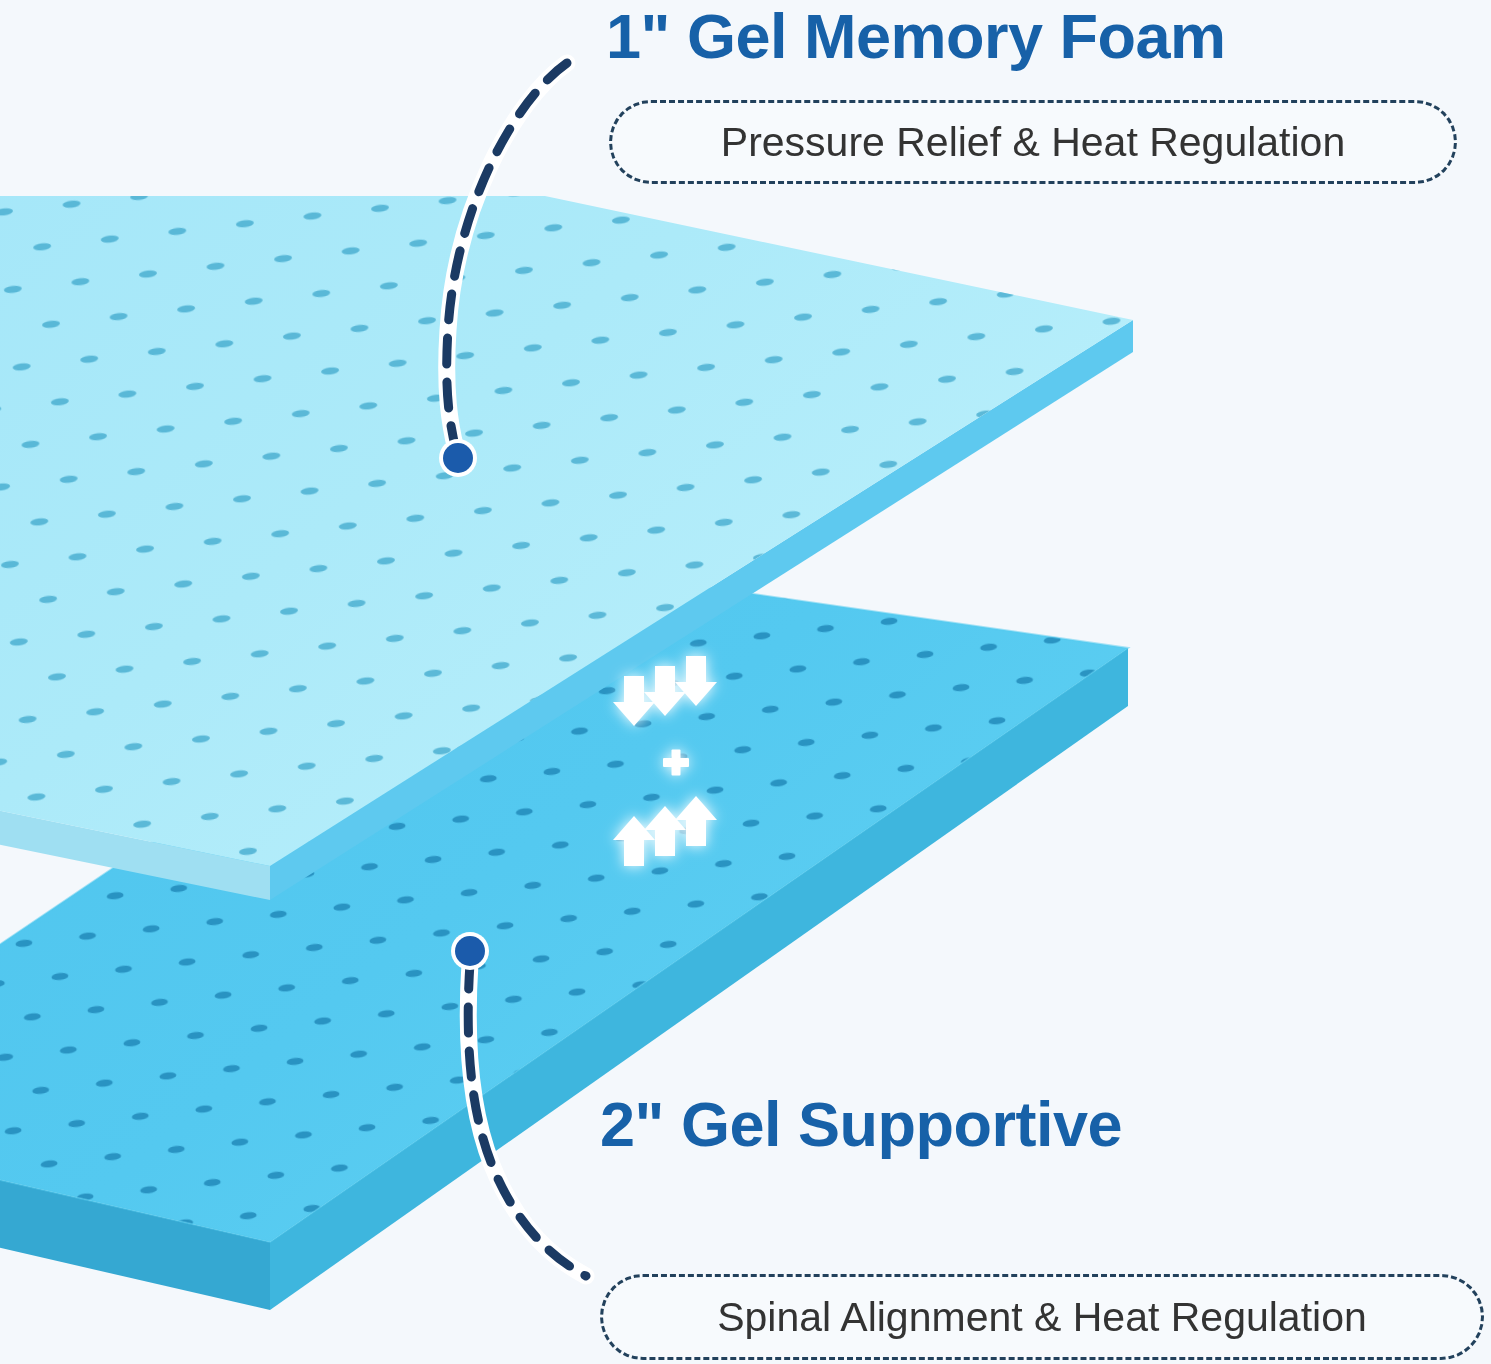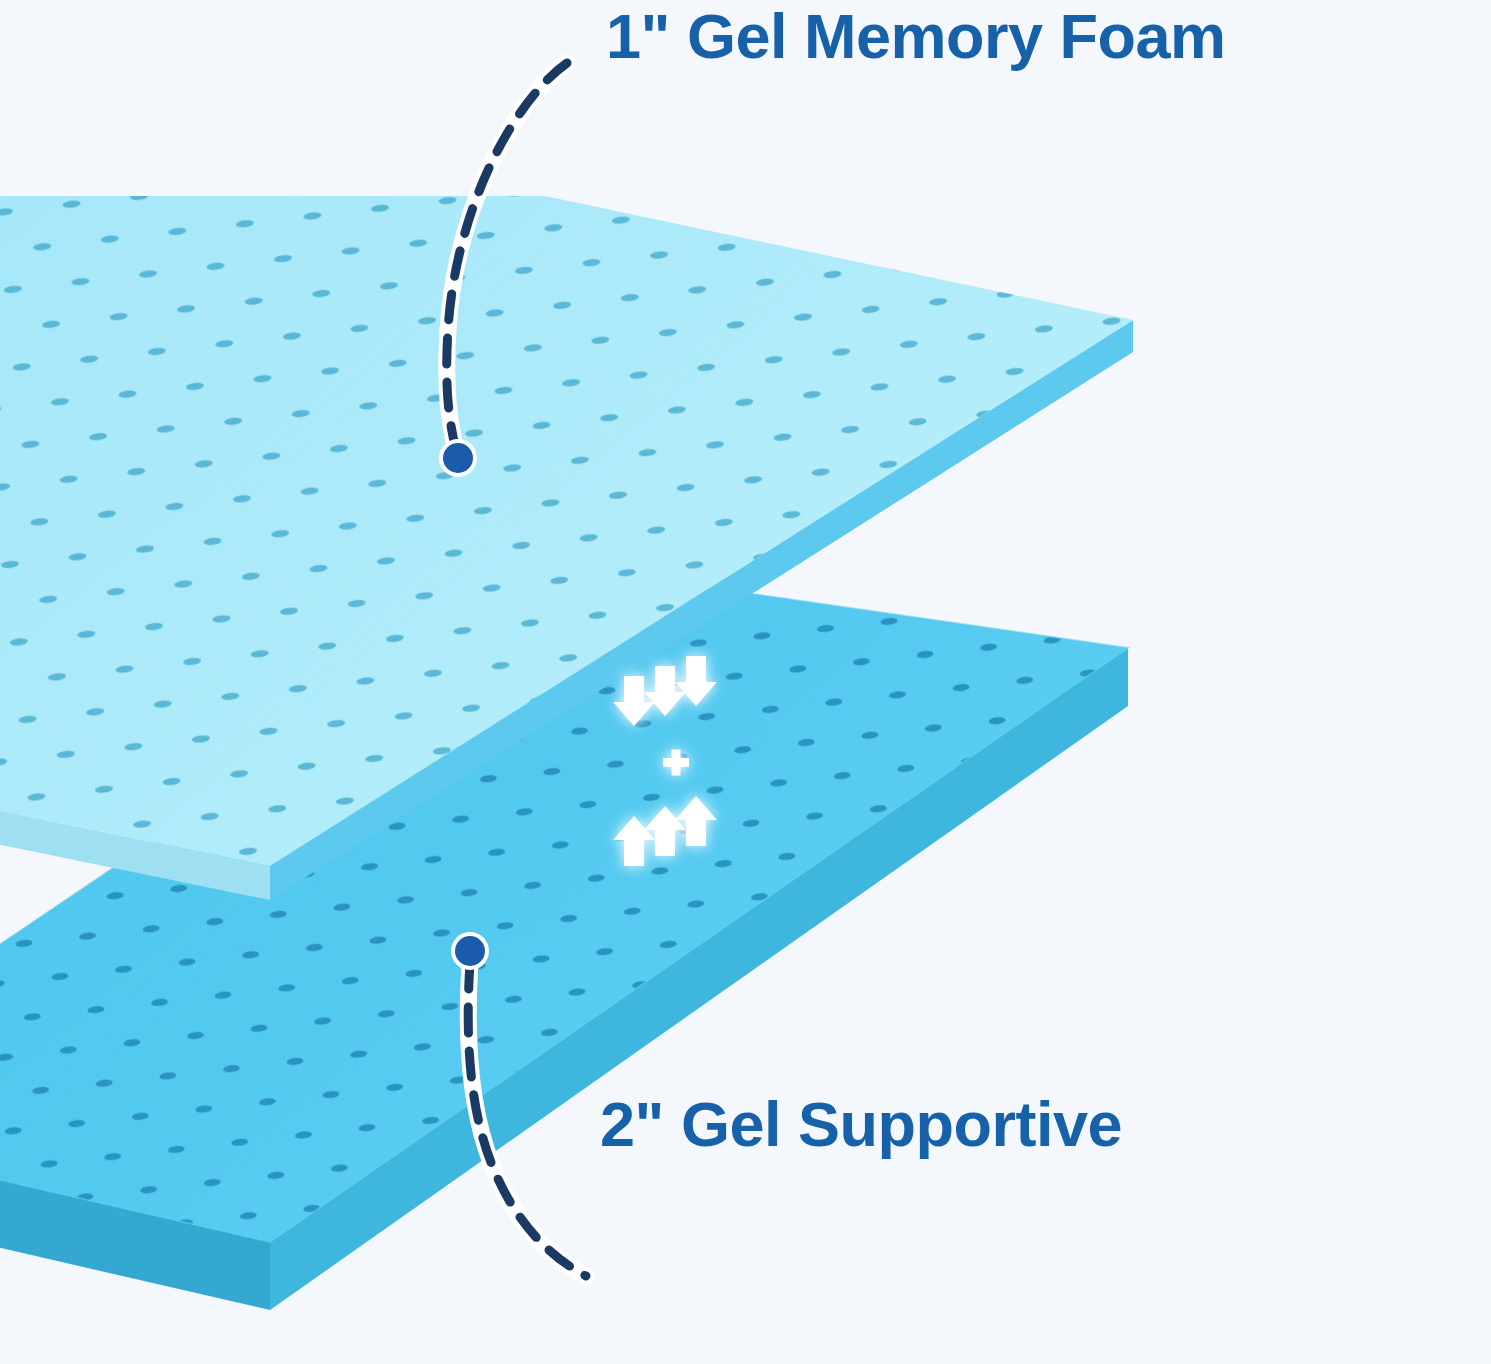--- a/index.html
+++ b/index.html
@@ -174,19 +174,25 @@
     <g>
       <path d="M470,963 C465,1040 470,1110 492,1165 C516,1225 552,1258 586,1276" fill="none" stroke="#ffffff" stroke-width="17" stroke-linecap="round"></path>
       <path d="M470,963 C465,1040 470,1110 492,1165 C516,1225 552,1258 586,1276" fill="none" stroke="#1b3a63" stroke-width="9" stroke-linecap="round" stroke-dasharray="26 18"></path>
       <circle cx="470" cy="951" r="19" fill="#ffffff"></circle>
       <circle cx="470" cy="951" r="15" fill="#1b5bab"></circle>
     </g>
   </svg>
 
   <div class="heading" id="heading-top">1" Gel Memory Foam</div>
 
+  <div class="pill" id="pill-top">
+    <span>Pressure Relief &amp; Heat Regulation</span>
+  </div>
 
   <div class="heading" id="heading-bottom">
     <div>2" Gel Supportive</div>
   </div>
 
+  <div class="pill" id="pill-bottom">
+    <span>Spinal Alignment &amp; Heat Regulation</span>
+  </div>
 
 </div>
 
 </body></html>

